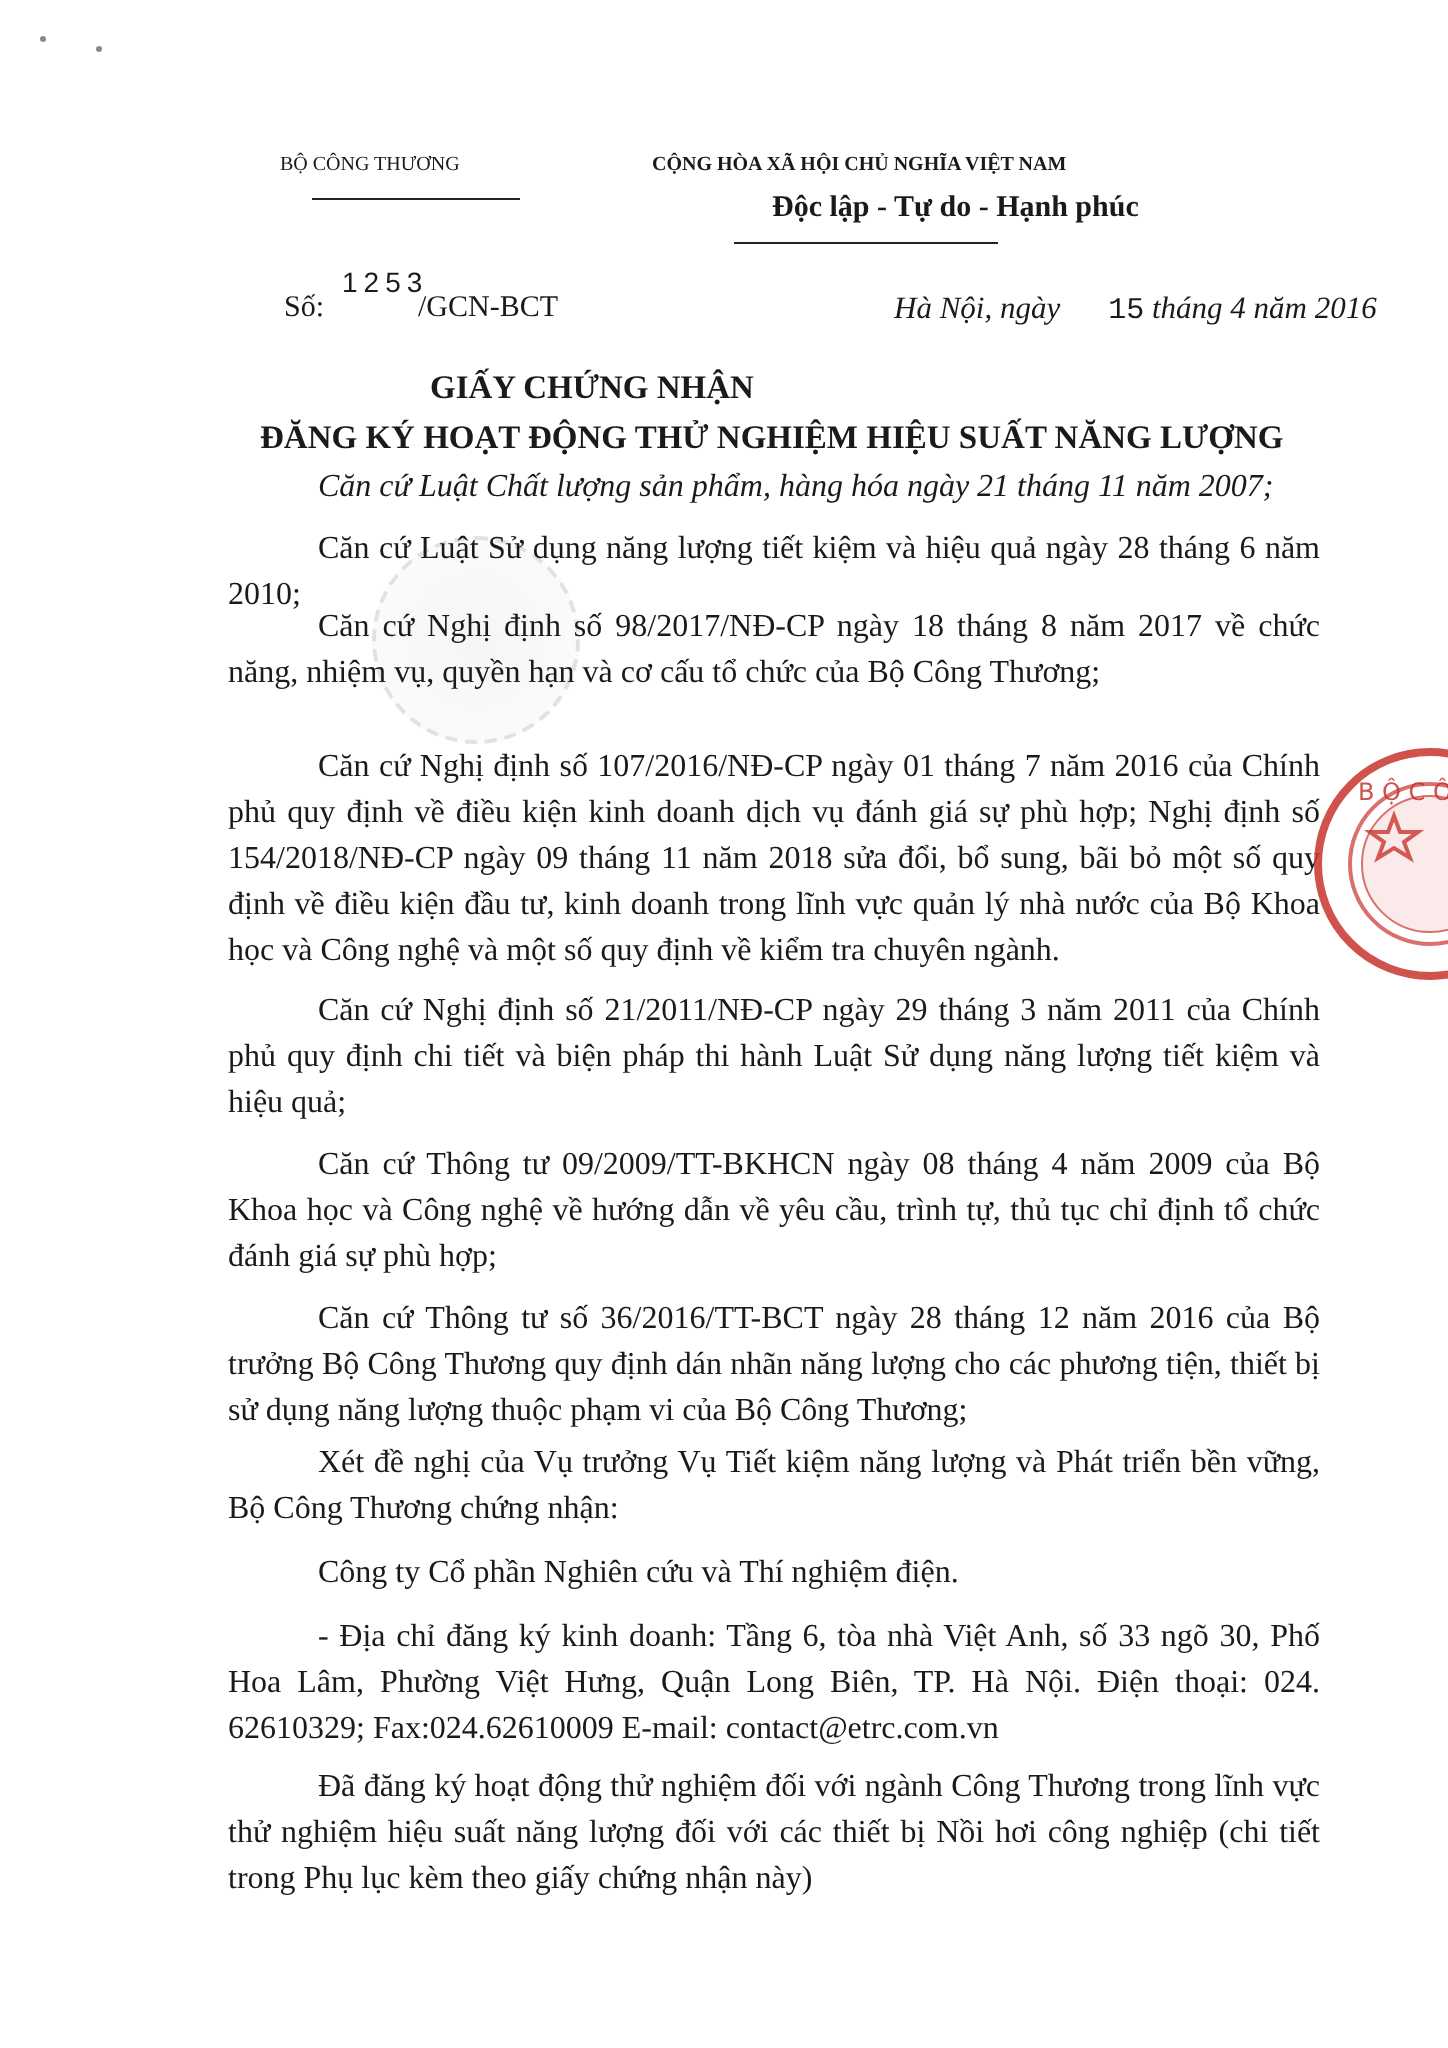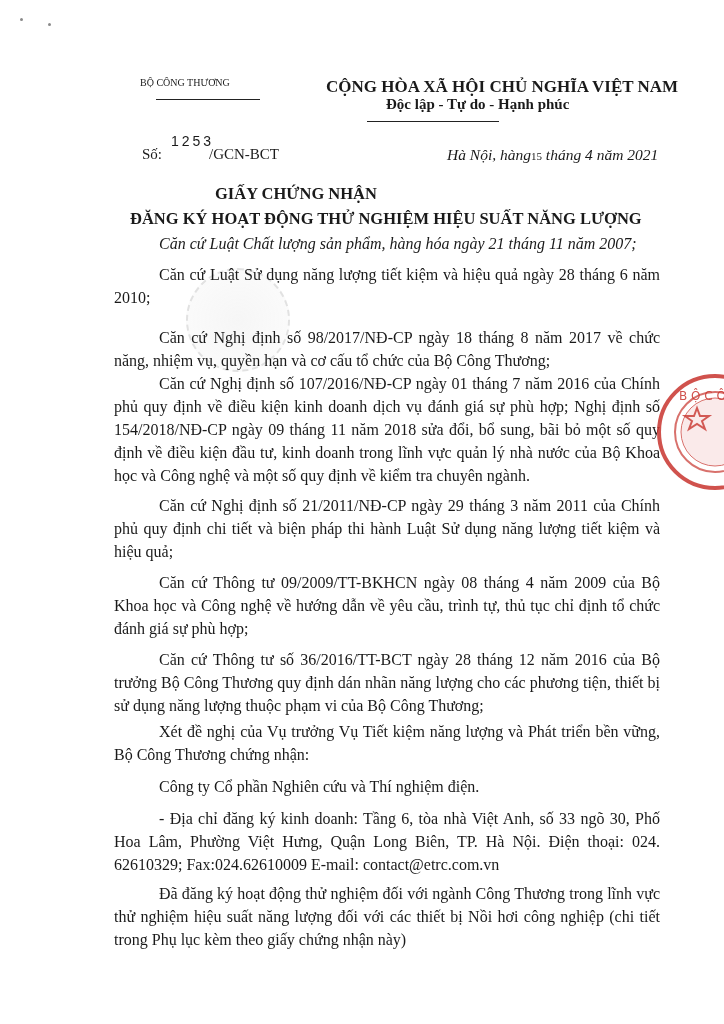--- a/index.html
+++ b/index.html
@@ -4,28 +4,28 @@
 <style>
   html, body { margin:0; padding:0; }
   body {
     width:724px; height:1024px; background:#ffffff; position:relative; overflow:hidden;
     font-family: "Liberation Serif", "DejaVu Serif", serif; color:#1a1a1a;
   }
   .abs { position:absolute; white-space:nowrap; }
   .speck { position:absolute; width:3px; height:3px; background:#8a8a8a; border-radius:50%; }
   .ministry { left:140px; top:77px; font-size:10px; font-weight:normal; }
   .ministry-line { position:absolute; left:156px; top:99px; width:104px; height:1px; background:#222; }
-  .nation { left:326px; top:77px; font-size:17px; font-weight:bold; }
+  .nation { left:326px; top:77px; font-size:10px; font-weight:bold; }
   .motto { left:386px; top:96px; font-size:15px; font-weight:bold; }
   .motto-line { position:absolute; left:367px; top:121px; width:132px; height:1px; background:#222; }
   .docno-label { left:142px; top:146px; font-size:15px; }
   .docno-num { left:171px; top:133px; font-size:14px; font-family:"Liberation Sans", sans-serif; letter-spacing:3px; }
   .docno-suffix { left:209px; top:146px; font-size:15px; }
   .date { left:447px; top:146px; font-size:15.5px; font-style:italic; }
-  .date .hand { font-family:Liberation Serif, serif; font-style:normal; font-size:11px; }
+  .date .hand { font-family:Liberation Mono, monospace; font-style:normal; font-size:15px;margin-left:24px; }
   .title1 { left:0; width:592px; text-align:center; top:184px; font-size:16.5px; font-weight:bold; }
   .title2 { left:130px; top:209px; font-size:16.5px; font-weight:bold;text-align:center; }
   .para { position:absolute; left:114px; width:546px; font-size:16px; line-height:23px; text-align:justify; }
   .para .ind { display:inline-block; width:45px; }
   .email { }
   .seal-watermark {
     position:absolute; left:186px; top:268px; width:100px; height:100px; border-radius:50%;
     border:2px dashed rgba(150,150,150,0.25); background:radial-gradient(circle, rgba(180,180,180,0.12), rgba(200,200,200,0.05));
   }
   .red-stamp { position:absolute; left:655px; top:372px; width:120px; height:120px; }
@@ -41,28 +41,28 @@
 <div class="abs ministry">BỘ CÔNG THƯƠNG</div>
 <div class="ministry-line"></div>
 <div class="abs nation">CỘNG HÒA XÃ HỘI CHỦ NGHĨA VIỆT NAM</div>
 <div class="abs motto">Độc lập - Tự do - Hạnh phúc</div>
 <div class="motto-line"></div>
 
 <div class="abs docno-label">Số:</div>
 <div class="abs docno-num">1253</div>
 <div class="abs docno-suffix">/GCN-BCT</div>
 
-<div class="abs date"><span>Hà Nội, hàng</span><span class="hand">15</span><span> tháng 4 năm 2021</span></div>
+<div class="abs date"><span>Hà Nội, ngày</span><span class="hand">15</span><span> tháng 4 năm 2016</span></div>
 
 <div class="abs title1">GIẤY CHỨNG NHẬN</div>
 <div class="abs title2">ĐĂNG KÝ HOẠT ĐỘNG THỬ NGHIỆM HIỆU SUẤT NĂNG LƯỢNG</div>
 
 <div class="para" style="top:232px;font-style:italic;"><span class="ind"></span><span>Căn cứ Luật Chất lượng sản phẩm, hàng hóa ngày 21 tháng 11 năm 2007;</span></div>
 <div class="para" style="top:263px;"><span class="ind"></span><span>Căn cứ Luật Sử dụng năng lượng tiết kiệm và hiệu quả ngày 28 tháng 6 năm 2010;</span></div>
-<div class="para" style="top:326px;"><span class="ind"></span><span>Căn cứ Nghị định số 98/2017/NĐ-CP ngày 18 tháng 8 năm 2017 về chức năng, nhiệm vụ, quyền hạn và cơ cấu tổ chức của Bộ Công Thương;</span></div>
+<div class="para" style="top:302px;"><span class="ind"></span><span>Căn cứ Nghị định số 98/2017/NĐ-CP ngày 18 tháng 8 năm 2017 về chức năng, nhiệm vụ, quyền hạn và cơ cấu tổ chức của Bộ Công Thương;</span></div>
 <div class="para" style="top:372px;"><span class="ind"></span><span>Căn cứ Nghị định số 107/2016/NĐ-CP ngày 01 tháng 7 năm 2016 của Chính phủ quy định về điều kiện kinh doanh dịch vụ đánh giá sự phù hợp; Nghị định số 154/2018/NĐ-CP ngày 09 tháng 11 năm 2018 sửa đổi, bổ sung, bãi bỏ một số quy định về điều kiện đầu tư, kinh doanh trong lĩnh vực quản lý nhà nước của Bộ Khoa học và Công nghệ và một số quy định về kiểm tra chuyên ngành.</span></div>
 <div class="para" style="top:494px;"><span class="ind"></span><span>Căn cứ Nghị định số 21/2011/NĐ-CP ngày 29 tháng 3 năm 2011 của Chính phủ quy định chi tiết và biện pháp thi hành Luật Sử dụng năng lượng tiết kiệm và hiệu quả;</span></div>
 <div class="para" style="top:571px;"><span class="ind"></span><span>Căn cứ Thông tư 09/2009/TT-BKHCN ngày 08 tháng 4 năm 2009 của Bộ Khoa học và Công nghệ về hướng dẫn về yêu cầu, trình tự, thủ tục chỉ định tổ chức đánh giá sự phù hợp;</span></div>
 <div class="para" style="top:648px;"><span class="ind"></span><span>Căn cứ Thông tư số 36/2016/TT-BCT ngày 28 tháng 12 năm 2016 của Bộ trưởng Bộ Công Thương quy định dán nhãn năng lượng cho các phương tiện, thiết bị sử dụng năng lượng thuộc phạm vi của Bộ Công Thương;</span></div>
 <div class="para" style="top:720px;"><span class="ind"></span><span>Xét đề nghị của Vụ trưởng Vụ Tiết kiệm năng lượng và Phát triển bền vững, Bộ Công Thương chứng nhận:</span></div>
 <div class="para" style="top:775px;"><span class="ind"></span><span>Công ty Cổ phần Nghiên cứu và Thí nghiệm điện.</span></div>
 <div class="para" style="top:807px;"><span class="ind"></span><span>- Địa chỉ đăng ký kinh doanh: Tầng 6, tòa nhà Việt Anh, số 33 ngõ 30, Phố Hoa Lâm, Phường Việt Hưng, Quận Long Biên, TP. Hà Nội. Điện thoại: 024. 62610329; Fax:024.62610009 E-mail: </span><span class="email">contact@etrc.com.vn</span></div>
 <div class="para" style="top:882px;"><span class="ind"></span><span>Đã đăng ký hoạt động thử nghiệm đối với ngành Công Thương trong lĩnh vực thử nghiệm hiệu suất năng lượng đối với các thiết bị Nồi hơi công nghiệp (chi tiết trong Phụ lục kèm theo giấy chứng nhận này)</span></div>
 
 <svg class="red-stamp" viewBox="0 0 120 120">

